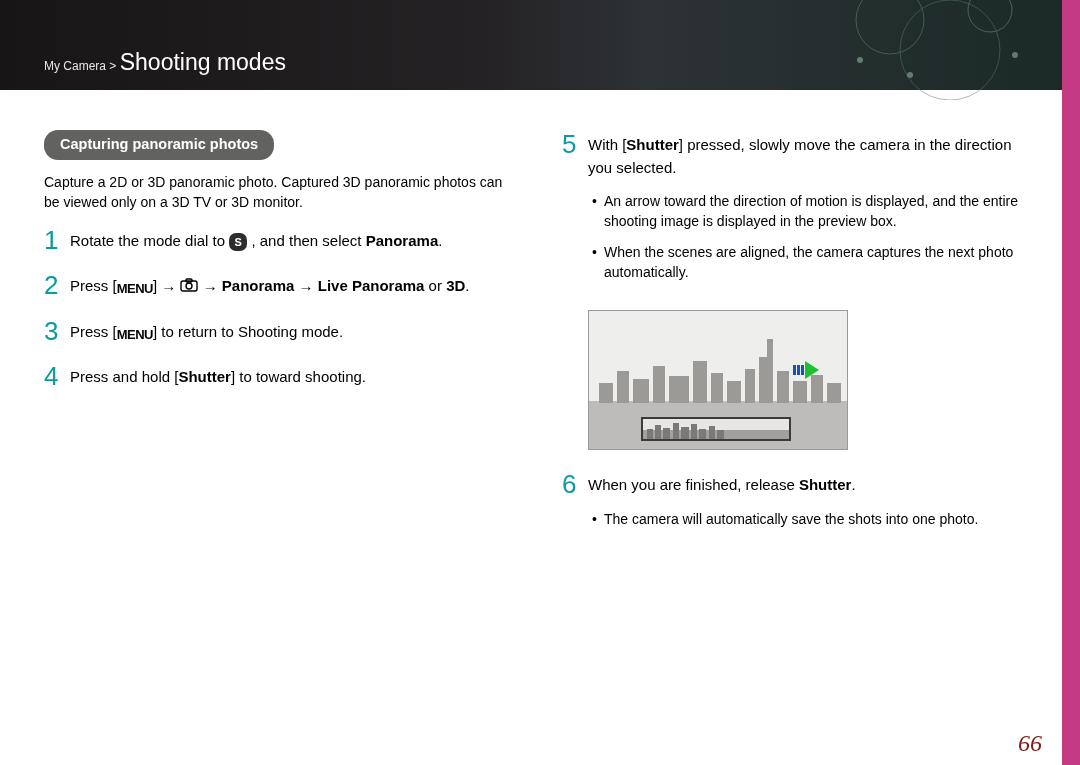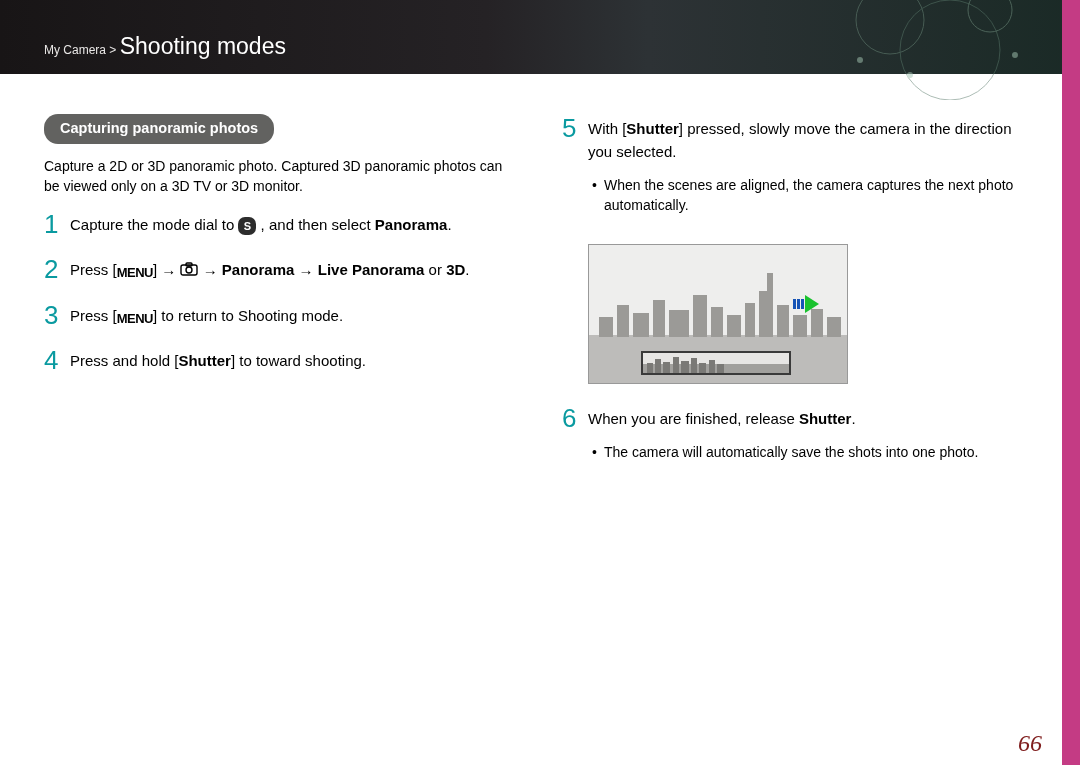--- a/index.html
+++ b/index.html
@@ -1,17 +1,17 @@
 <!DOCTYPE html>
 <html><head>
 <meta charset="utf-8">
 <style>
 *{margin:0;padding:0;box-sizing:border-box}
 body{width:1080px;height:765px;font-family:"Segoe UI",Arial,sans-serif;background:#fff;color:#000;position:relative;overflow:hidden}
-.header{height:74px;background:linear-gradient(90deg,#181516 0%,#252225 45%,#2d3235 60%,#1a2a26 100%);position:relative}
+.header{height:90px;background:linear-gradient(90deg,#181516 0%,#252225 45%,#2d3235 60%,#1a2a26 100%);position:relative}
 .header svg.deco{position:absolute;right:30px;top:-20px;opacity:.5}
 .pinktab{position:absolute;right:0;top:0;width:18px;height:765px;background:#c43b84}
 .bc{position:absolute;bottom:14px;left:44px;color:#e9e7e6;font-size:12px;font-weight:300}
 .bc .title{font-size:23px;font-weight:300;color:#fff}
 .page{display:flex;padding:40px 44px 0 44px;gap:44px}
 .col{flex:1;font-size:15px;line-height:1.5}
 .pill{background:#626260;color:#fff;display:inline-block;padding:4px 16px;border-radius:14px;font-weight:600;font-size:14.5px;margin-bottom:12px}
 .desc{font-size:14px;margin-bottom:14px;line-height:1.45}
 .step{display:flex;margin-bottom:18px}
 .num{color:#0a9aa0;font-size:26px;font-weight:400;font-family:"Lucida Sans Unicode",sans-serif;width:26px;flex-shrink:0;line-height:1;margin-top:1px}
@@ -49,21 +49,21 @@
 <div class="pinktab"></div>
 
 <div class="page">
   <div class="col">
     <div class="pill">Capturing panoramic photos</div>
     <p class="desc">Capture a 2D or 3D panoramic photo. Captured 3D panoramic photos can be viewed only on a 3D TV or 3D monitor.</p>
 
     <div class="step">
       <div class="num">1</div>
       <div class="body">
-        <span>Capture the mode dial to </span>
+        <span>Rotate the mode dial to </span>
         <span class="s-icon">S</span>
         <span>, and then select </span><b>Panorama</b><span>.</span>
       </div>
     </div>
 
     <div class="step">
       <div class="num">2</div>
       <div class="body">
         <span>Press [</span><span class="menu-icon">MENU</span><span>] → </span>
         <span class="cam-icon"><svg width="18" height="14" viewBox="0 0 18 14">
@@ -89,20 +89,21 @@
       </div>
     </div>
   </div>
 
   <div class="col">
     <div class="step">
       <div class="num">5</div>
       <div class="body">
         <span>With [</span><b>Shutter</b><span>] pressed, slowly move the camera in the direction you selected.</span>
         <ul class="sub">
+          <li>An arrow toward the direction of motion is displayed, and the entire shooting image is displayed in the preview box.</li>
           <li>When the scenes are aligned, the camera captures the next photo automatically.</li>
         </ul>
       </div>
     </div>
 
     <div class="pano-illus">
       <svg width="260" height="140" style="position:absolute;left:0;top:0">
         <g fill="#9b9a97">
           <rect x="10" y="72" width="14" height="20"></rect>
             <rect x="28" y="60" width="12" height="32"></rect>

